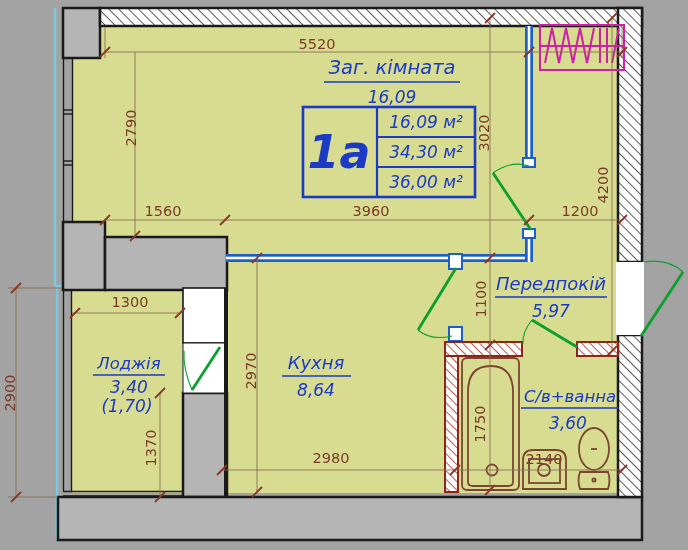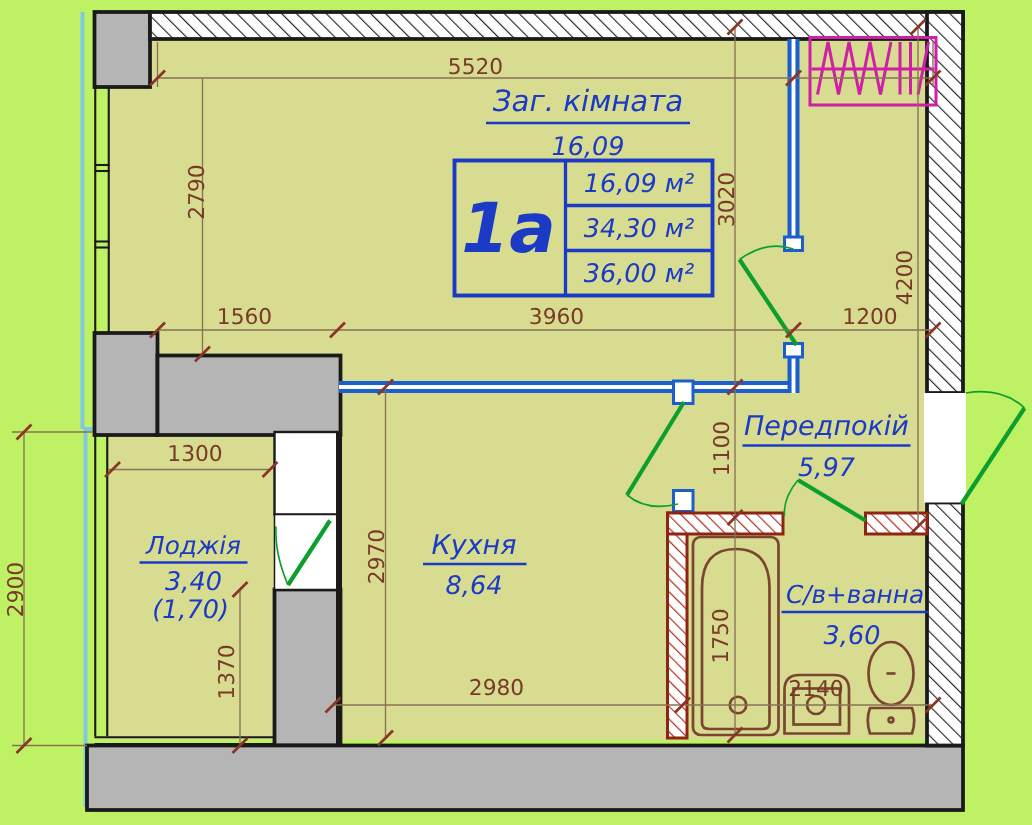--- a/index.html
+++ b/index.html
@@ -1,16 +1,16 @@
 <!DOCTYPE html>
 <html><head>
 <meta charset="utf-8">
 <style>
   html,body{margin:0;padding:0;background:#fff;}
-  .stage{width:688px;height:550px;position:relative;background:#bef264;overflow:hidden;}
+  .stage{width:688px;height:550px;position:relative;background:#a3a3a3;overflow:hidden;}
   svg{display:block;}
   text{font-family:"DejaVu Sans",sans-serif;}
   .dim-t{fill:#7b3a28;font-size:14.5px;}
   .room-t{fill:#1b3ac6;font-style:italic;font-size:18px;}
   .room-a{fill:#1b3ac6;font-style:italic;font-size:17px;}
   .unit-big{fill:#1b3ac6;font-style:italic;font-weight:bold;font-size:46px;}
   .unit-a{fill:#1b3ac6;font-style:italic;font-size:17px;}
   .dimline{stroke:#8a7055;stroke-width:0.9;fill:none;}
   .tick{stroke:#8a3525;stroke-width:1.8;}
   .underl{stroke:#1b3ac6;stroke-width:1.6;}

